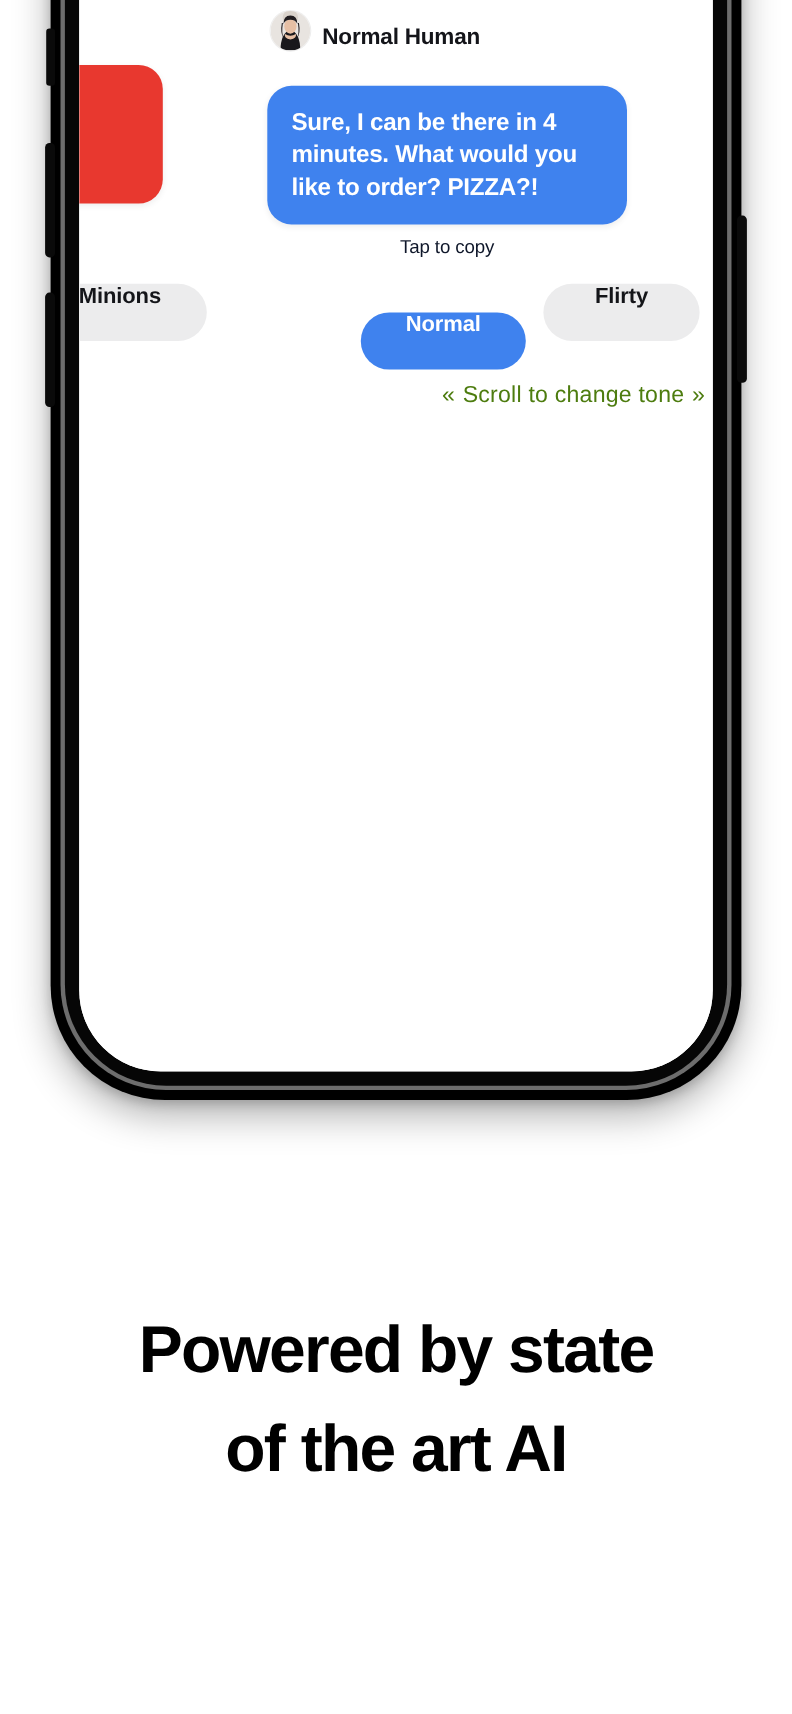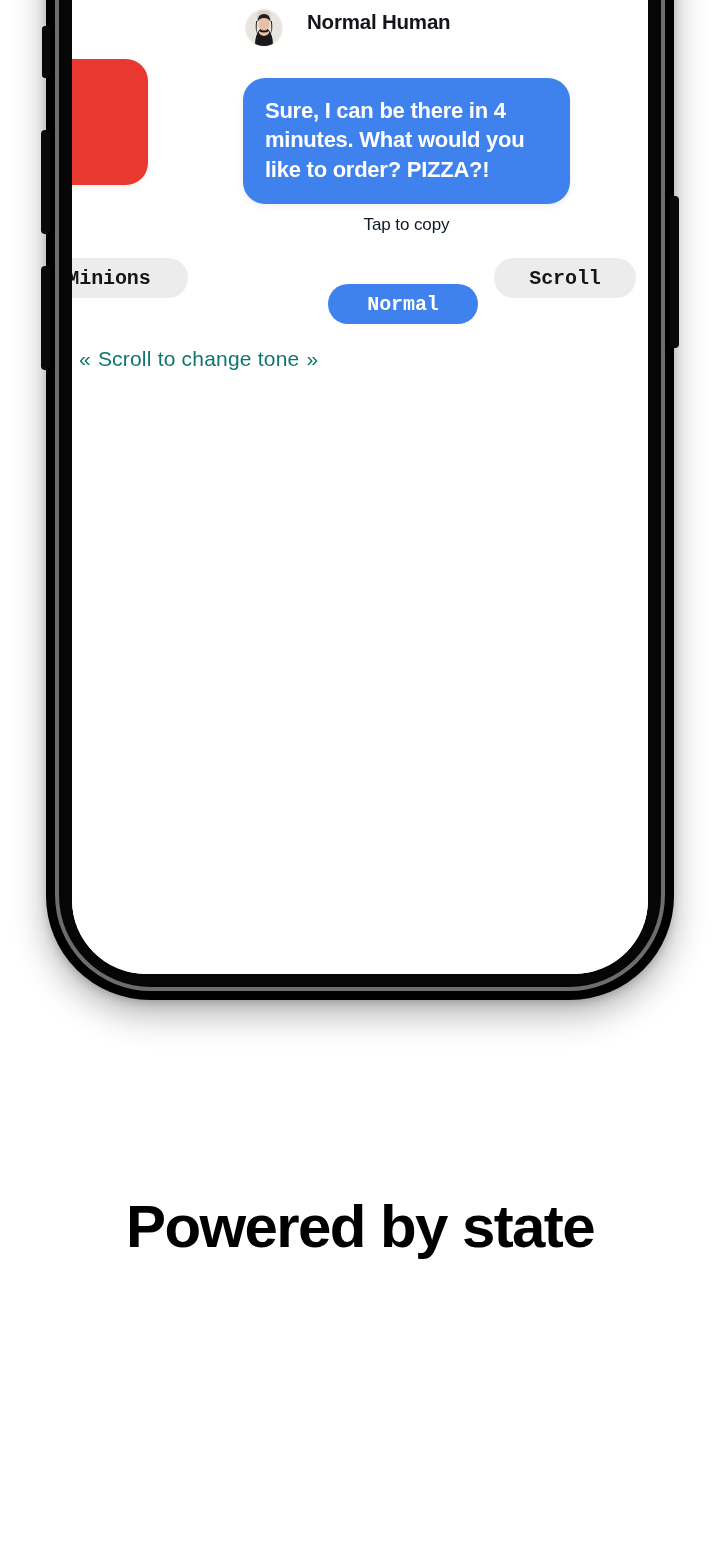--- a/index.html
+++ b/index.html
@@ -85,22 +85,22 @@
     width: 100%;
     height: 230px;
   }
 
   .sugg-card {
     position: absolute;
     top: 0;
   }
   .sugg-head {
     display: flex;
-    align-items: flex-start;
-    gap: 25px;
+    align-items: flex-end;
+    gap: 11px;
     margin-bottom: 13px;
     padding-left: 3px;
   }
   .avatar {
     width: 36px;
     height: 36px;
     border-radius: 50%;
     overflow: hidden;
     flex: 0 0 auto;
     box-shadow: 0 0 0 1px rgba(0,0,0,0.07);
@@ -138,49 +138,49 @@
   .chips-row {
     position: absolute;
     left: 0;
     top: 262px;
     width: 100%;
     height: 56px;
   }
   .chip {
     position: absolute;
     top: 0;
-    height: 40px;
+    height: 52px;
     border-radius: 28px;
     background: #ececed;
     color: #141519;
     font-size: 20px;
     font-weight: 700;
     letter-spacing: -0.1px;
     display: flex;
-    align-items: center;
+    align-items: flex-start;
     justify-content: center;
     white-space: nowrap;
     padding: 0 26px;
-    font-family: Liberation Mono, monospace;
   }
   .chip.active {
     background: #3f82ee;
     color: #ffffff;
   }
 
   .scroll-hint {
     position: absolute;
     left: 0;
     right: 0;
     top: 351px;
-    text-align: left;
+    text-align: right;
     font-size: 21px;
-    color: #0f766e;
+    color: #4d7c0f;
     letter-spacing: 0.2px;
     font-weight: 400;
+    padding-left: 21px;
   }
   .scroll-hint .arw { padding: 0 7px; }
 
   
   .headline {
     position: absolute;
     left: 0;
     right: 0;
     top: 1182px;
     text-align: center;
@@ -243,30 +243,31 @@
         </div>
 
         <div class="chips-row">
           <div class="chip" style="left:-42px; width:158px;">
             <span>Minions</span>
           </div>
           <div class="chip active" style="left:256px; width:150px;margin-top:26px;">
             <span>Normal</span>
           </div>
           <div class="chip" style="left:422px; width:142px;">
-            <span>Scroll</span>
+            <span>Flirty</span>
           </div>
 
         </div>
 
         <div class="scroll-hint">
           <span class="arw">«</span><span>Scroll to change tone</span><span class="arw">»</span>
         </div>
 
       </div>
     </div>
   </div>
 
   <div class="headline">
     <div>Powered by state</div>
+    <div>of the art AI</div>
   </div>
 
 </div>
 
 </body></html>

